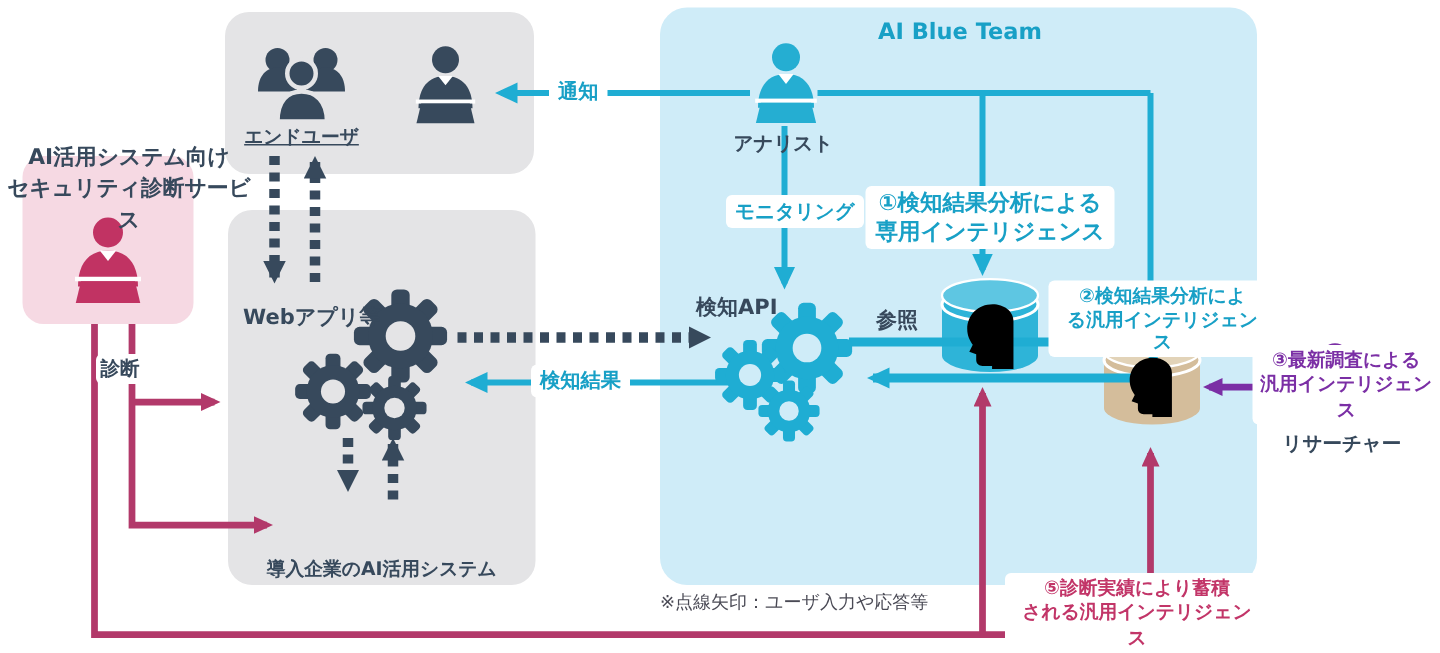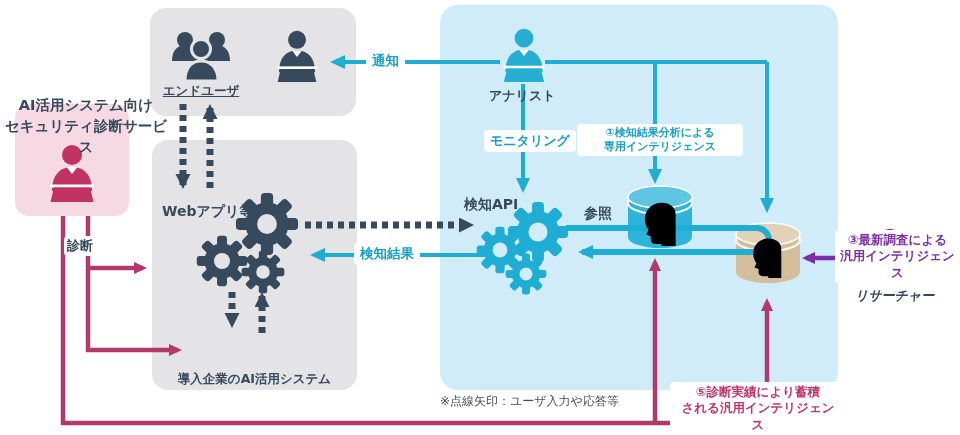--- a/index.html
+++ b/index.html
@@ -190,32 +190,35 @@
 
   <div class="lbl ml navy-t" style="left:0px;top:55px;width:172px;font-size:14.5px;line-height:1.45;">AI活用システム向け
 セキュリティ診断サービス</div>
   <div class="lbl wbg navy-t" style="left:64px;top:236px;font-size:13px;padding:1px 3px;">診断</div>
 
   <div class="lbl navy-t" style="left:158px;top:83px;width:86px;text-align:center;font-size:12.5px;text-decoration:underline;">エンドユーザ</div>
 
   <div class="lbl navy-t" style="left:162px;top:203px;font-size:14px;">Webアプリ等</div>
   <div class="lbl navy-t" style="left:152px;top:371px;width:205px;text-align:center;font-size:12.5px;">導入企業のAI活用システム</div>
 
+  <div class="lbl cyan-t" style="left:540px;top:12px;width:200px;text-align:center;font-size:15px;">AI Blue Team</div>
   <div class="lbl navy-t" style="left:489px;top:87px;width:72px;text-align:left;font-size:13px;">アナリスト</div>
   <div class="lbl wbg cyan-t" style="left:484px;top:130px;font-size:13px;">モニタリング</div>
   <div class="lbl navy-t" style="left:464px;top:196px;font-size:14px;">検知API</div>
   <div class="lbl navy-t" style="left:584px;top:205px;font-size:14px;">参照</div>
 
   <div class="lbl wbg cyan-t" style="left:366px;top:50px;font-size:13.5px;">通知</div>
   <div class="lbl wbg cyan-t" style="left:354px;top:243px;font-size:13.5px;">検知結果</div>
 
-  <div class="lbl ml wbg cyan-t" style="left:577px;top:84px;width:154px;font-size:11px;line-height:1.25;">①検知結果分析による
+  <div class="lbl ml wbg cyan-t" style="left:577px;top:84px;width:154px;font-size:15px;line-height:1.25;">①検知結果分析による
 専用インテリジェンス</div>
+  <div class="lbl ml wbg cyan-t" style="left:699px;top:147px;width:140px;font-size:12.5px;line-height:1.25;">②検知結果分析によ
+る汎用インテリジェンス</div>
   <div class="lbl ml wbg purple-t" style="left:835px;top:190px;width:125px;font-size:12.5px;line-height:1.3;padding:2px 0;">③最新調査による
 汎用インテリジェンス</div>
   <div class="lbl ml wbg pink-t" style="left:670px;top:342px;width:164px;font-size:12.5px;line-height:1.3;">⑤診断実績により蓄積
 される汎用インテリジェンス</div>
 
-  <div class="lbl navy-t" style="left:855px;top:287px;width:76px;text-align:center;font-size:13px;font-style:italic;">リサーチャー</div>
+  <div class="lbl navy-t" style="left:855px;top:287px;width:76px;text-align:center;font-size:13px;">リサーチャー</div>
 
   <div class="lbl" style="left:440px;top:393px;font-size:12px;font-weight:normal;color:#4a4a55;">※点線矢印：ユーザ入力や応答等</div>
 
 </div>
 
 </body></html>

